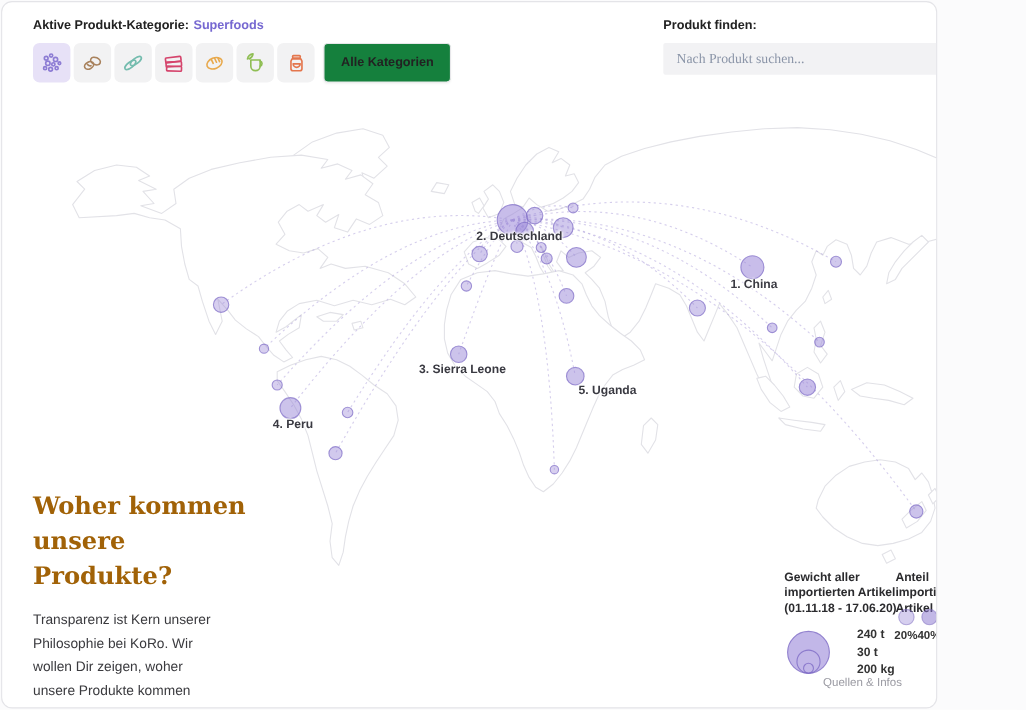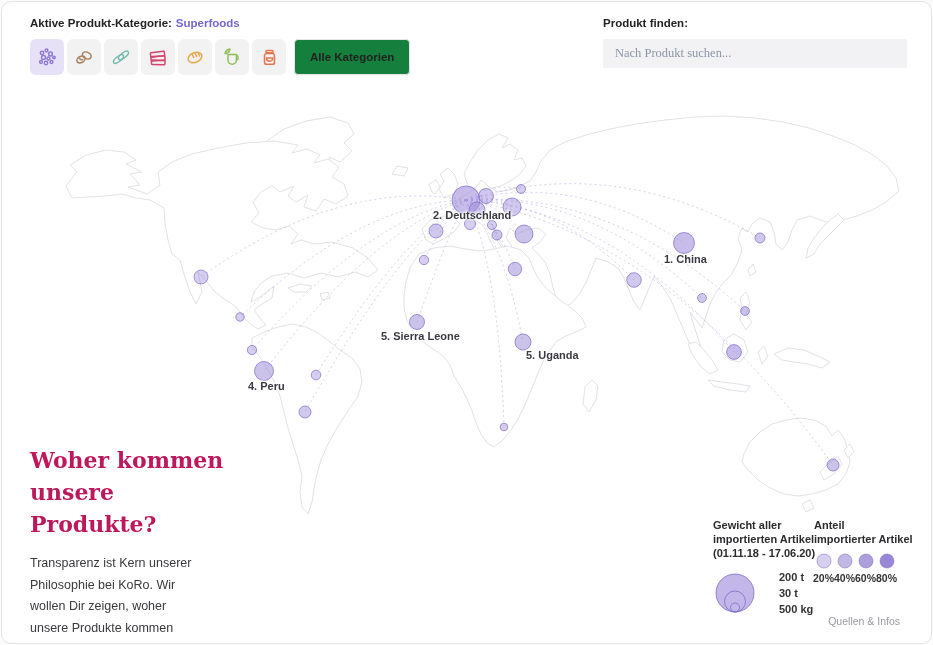--- a/index.html
+++ b/index.html
@@ -1,18 +1,18 @@
 <!DOCTYPE html>
 <html><head>
 <meta charset="utf-8">
 <style>
   * { margin:0; padding:0; box-sizing:border-box; }
   html,body { width:933px; height:645px; background:#fbfbfc; font-family:"Liberation Sans", sans-serif; }
   .card {
-    position:relative; width:931px; height:643px; margin:1px;
+    position:relative; width:851px; height:643px; margin:1px;
     background:#ffffff; border:1px solid #e4e4e8; border-radius:10px; overflow:hidden;
   }
   
   .active-line { position:absolute; left:28px; top:15px; font-size:11.5px; font-weight:bold; color:#222; z-index:3; }
   .active-line .cat-value { color:#7668d1; margin-left:4px; }
   .cat-row { position:absolute; left:28px; top:37px; display:flex; gap:3px; z-index:3; }
   .cat-btn {
     width:34px; height:36px; border:none; border-radius:6px; background:#f2f2f3;
     display:flex; align-items:center; justify-content:center; cursor:pointer; padding:0;
   }
@@ -33,21 +33,21 @@
   .search-input::placeholder { color:#8b95a8; }
   
   .map-svg { position:absolute; left:0; top:0; width:933px; height:645px; z-index:1; }
   .map-svg path.land { fill:#ffffff; stroke:#e2e2e7; stroke-width:1; stroke-linejoin:round; }
   .map-label {
     position:absolute; z-index:2; font-size:11px; font-weight:bold; color:#3a3a42; white-space:nowrap;
     text-shadow:0 0 2px #fff, 0 0 3px #fff, 1px 1px 2px #fff, -1px -1px 2px #fff;
   }
   
   .intro { position:absolute; left:28px; top:442px; width:210px; z-index:2; }
-  .intro h1 { font-family:"DejaVu Serif","Liberation Serif",serif; font-size:22px; line-height:32px; color:#be185d; font-weight:bold; }
+  .intro h1 { font-family:"DejaVu Serif","Liberation Serif",serif; font-size:22px; line-height:32px; color:#a16207; font-weight:bold; }
   .intro h1 span { display:block; }
   .intro p { margin-top:13px; width:162px; font-size:12.5px; line-height:1.72; color:#3a3a3e; }
   
   .lg-title { position:absolute; font-size:11px; font-weight:bold; color:#2b2b2e; line-height:14px; z-index:2; }
   .lg-title span { display:block; }
   .weight-title { left:711px; top:516px; }
   .share-title  { left:812px; top:516px; }
   .weight-circles { position:absolute; left:710px; top:566px; z-index:2; }
   .weight-labels { position:absolute; left:777px; top:567px; z-index:2; font-size:11px; font-weight:600; color:#333; line-height:16px; }
   .share-row { position:absolute; left:811px; top:551px; display:flex; z-index:2; }
@@ -207,21 +207,21 @@
         <circle cx="758" cy="236" r="5" fill="#9a87d8" fill-opacity="0.45" stroke="#7e6bc6" stroke-opacity="0.7"></circle>
         <circle cx="632" cy="278" r="7.3" fill="#9a87d8" fill-opacity="0.45" stroke="#7e6bc6" stroke-opacity="0.7"></circle>
         <circle cx="700" cy="296" r="4.4" fill="#9a87d8" fill-opacity="0.45" stroke="#7e6bc6" stroke-opacity="0.7"></circle>
         <circle cx="743" cy="309" r="4.4" fill="#9a87d8" fill-opacity="0.5" stroke="#7e6bc6" stroke-opacity="0.7"></circle>
         <circle cx="732" cy="350" r="7.4" fill="#9a87d8" fill-opacity="0.55" stroke="#7e6bc6" stroke-opacity="0.7"></circle>
         <circle cx="831" cy="463" r="6" fill="#9a87d8" fill-opacity="0.5" stroke="#7e6bc6" stroke-opacity="0.7"></circle>
       </g>
   </svg>
   <div id="map-labels">
       <div class="map-label" style="left: 431px; top: 207px;">2. Deutschland</div>
-      <div class="map-label" style="left: 379px; top: 328px;">5. Sierra Leone</div>
+      <div class="map-label" style="left: 379px; top: 328px;">3. Sierra Leone</div>
       <div class="map-label" style="left: 500px; top: 347px; padding-left: 24px;">5. Uganda</div>
       <div class="map-label" style="left: 246px; top: 378px;">4. Peru</div>
       <div class="map-label" style="left: 662px; top: 251px;">1. China</div>
     </div>
 
   <section class="intro">
     <h1>
       <span>Woher kommen</span>
       <span>unsere Produkte?</span>
     </h1>
@@ -232,23 +232,23 @@
     <span>Gewicht aller</span>
     <span>importierten Artikel</span>
     <span>(01.11.18 - 17.06.20)</span>
   </div>
   <svg class="weight-circles" id="weight-circles" width="48" height="46">
       <circle cx="23" cy="25" r="19" fill="#9a87d8" fill-opacity="0.6" stroke="#7e6bc6" stroke-opacity="0.8"></circle>
       <circle cx="23" cy="33.5" r="10.5" fill="none" stroke="#7e6bc6" stroke-opacity="0.8"></circle>
       <circle cx="23" cy="39.5" r="4.5" fill="none" stroke="#7e6bc6" stroke-opacity="0.8"></circle>
     </svg>
   <div class="weight-labels" id="weight-labels">
-      <div>200 t</div>
+      <div>240 t</div>
       <div>30 t</div>
-      <div>500 kg</div>
+      <div>200 kg</div>
     </div>
 
   <div class="lg-title share-title">
     <span>Anteil</span>
     <span>importierter Artikel</span>
   </div>
   <div class="share-row" id="share-row">
       <div class="share-col">
         <svg width="16" height="16">
           <circle cx="8" cy="8" r="7" fill="#8a76d0" fill-opacity="0.35" stroke="#7a68be" stroke-opacity="0.5"></circle>

